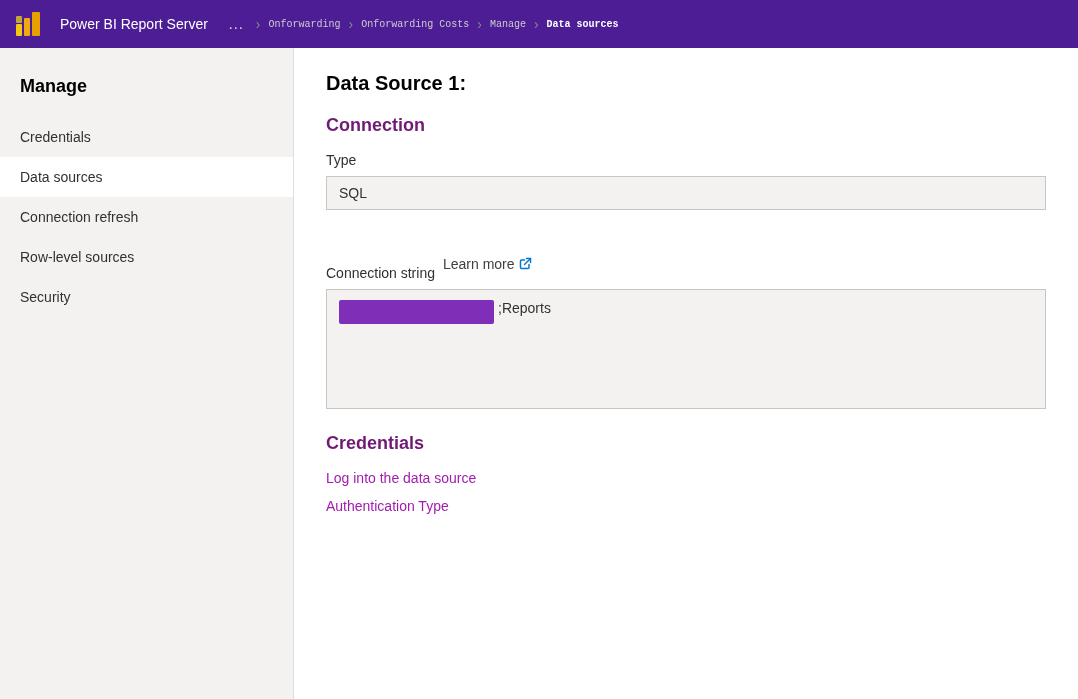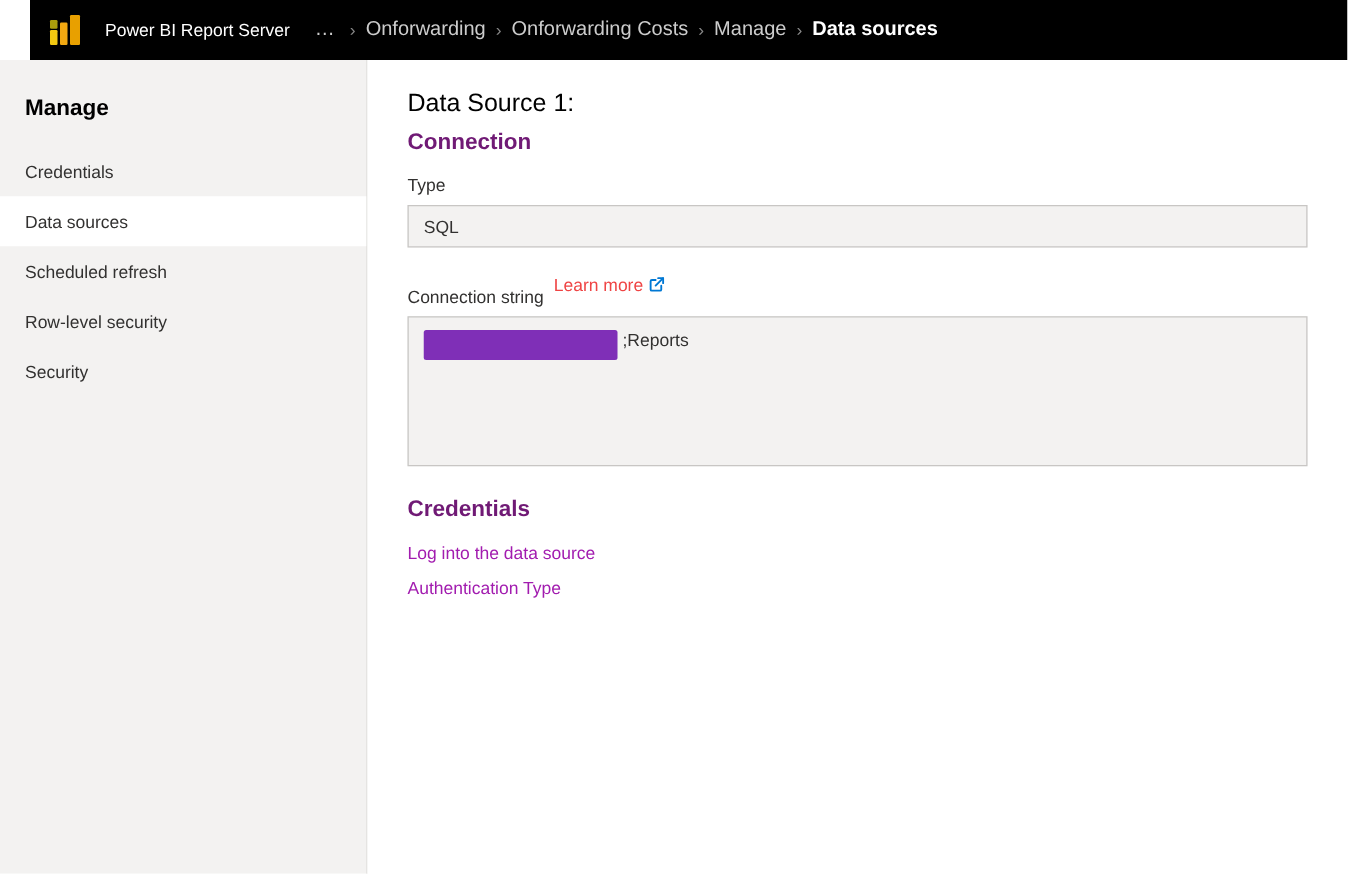--- a/index.html
+++ b/index.html
@@ -13,28 +13,27 @@
       font-size: 14px;
       color: #323130;
       background: #ffffff;
       width: 1078px;
       height: 699px;
       overflow: hidden;
     }
 
     
     .top-nav {
-      background: #000000;
+      background: #4c1d95;
       height: 48px;
       display: flex;
       align-items: center;
       padding: 0 12px;
       gap: 8px;
       color: #ffffff;
-      margin-left: 24px;
     }
 
     .nav-logo {
       width: 32px;
       height: 32px;
       display: flex;
       align-items: center;
       justify-content: center;
       margin-right: 8px;
     }
@@ -46,22 +45,23 @@
     }
 
     .nav-ellipsis {
       color: #cccccc;
       font-size: 16px;
       margin: 0 4px;
     }
 
     .nav-breadcrumb {
       color: #cccccc;
-      font-size: 16px;
+      font-size: 10px;
       cursor: pointer;
+      font-family: Liberation Mono, monospace;
     }
 
     .nav-breadcrumb:last-child {
       color: #ffffff;
       font-weight: 600;
     }
 
     
     .main-layout {
       display: flex;
@@ -101,23 +101,23 @@
     
     .content-area {
       flex: 1;
       padding: 24px 32px;
       overflow-y: auto;
       background: #ffffff;
     }
 
     .page-title {
       font-size: 20px;
-      font-weight: 400;
+      font-weight: 700;
       color: #000000;
-      margin-bottom: 8px;
+      margin-bottom: 20px;
     }
 
     .section-title {
       font-size: 18px;
       font-weight: 700;
       color: #701a75;
       margin-bottom: 16px;
     }
 
     .field-label {
@@ -126,33 +126,33 @@
       margin-bottom: 8px;
     }
 
     .field-input {
       width: 100%;
       padding: 8px 12px;
       border: 1px solid #c8c6c4;
       background: #f3f2f1;
       font-size: 14px;
       color: #323130;
-      margin-bottom: 12px;
+      margin-bottom: 36px;
       outline: none;
     }
 
     .connection-string-row {
       display: flex;
       align-items: center;
       gap: 8px;
       margin-bottom: 8px;
     }
 
     .learn-more-link {
-      color: #ef4444;
+      color: #404040;
       font-size: 14px;
       cursor: pointer;
       text-decoration: none;
       display: flex;
       align-items: center;
       gap: 4px;
     }
 
     .conn-string-wrapper {
       position: relative;
@@ -232,22 +232,22 @@
   <span class="nav-breadcrumb">Data sources</span>
 </nav>
 
 <div class="main-layout">
 
   <aside class="sidebar">
     <div class="sidebar-title">Manage</div>
 
     <a class="sidebar-item">Credentials</a>
     <a class="sidebar-item active">Data sources</a>
-    <a class="sidebar-item">Scheduled refresh</a>
-    <a class="sidebar-item">Row-level security</a>
+    <a class="sidebar-item">Connection refresh</a>
+    <a class="sidebar-item">Row-level sources</a>
     <a class="sidebar-item">Security</a>
   </aside>
 
   <main class="content-area">
 
     <h1 class="page-title">Data Source 1:</h1>
 
     <h2 class="section-title">Connection</h2>
 
     

